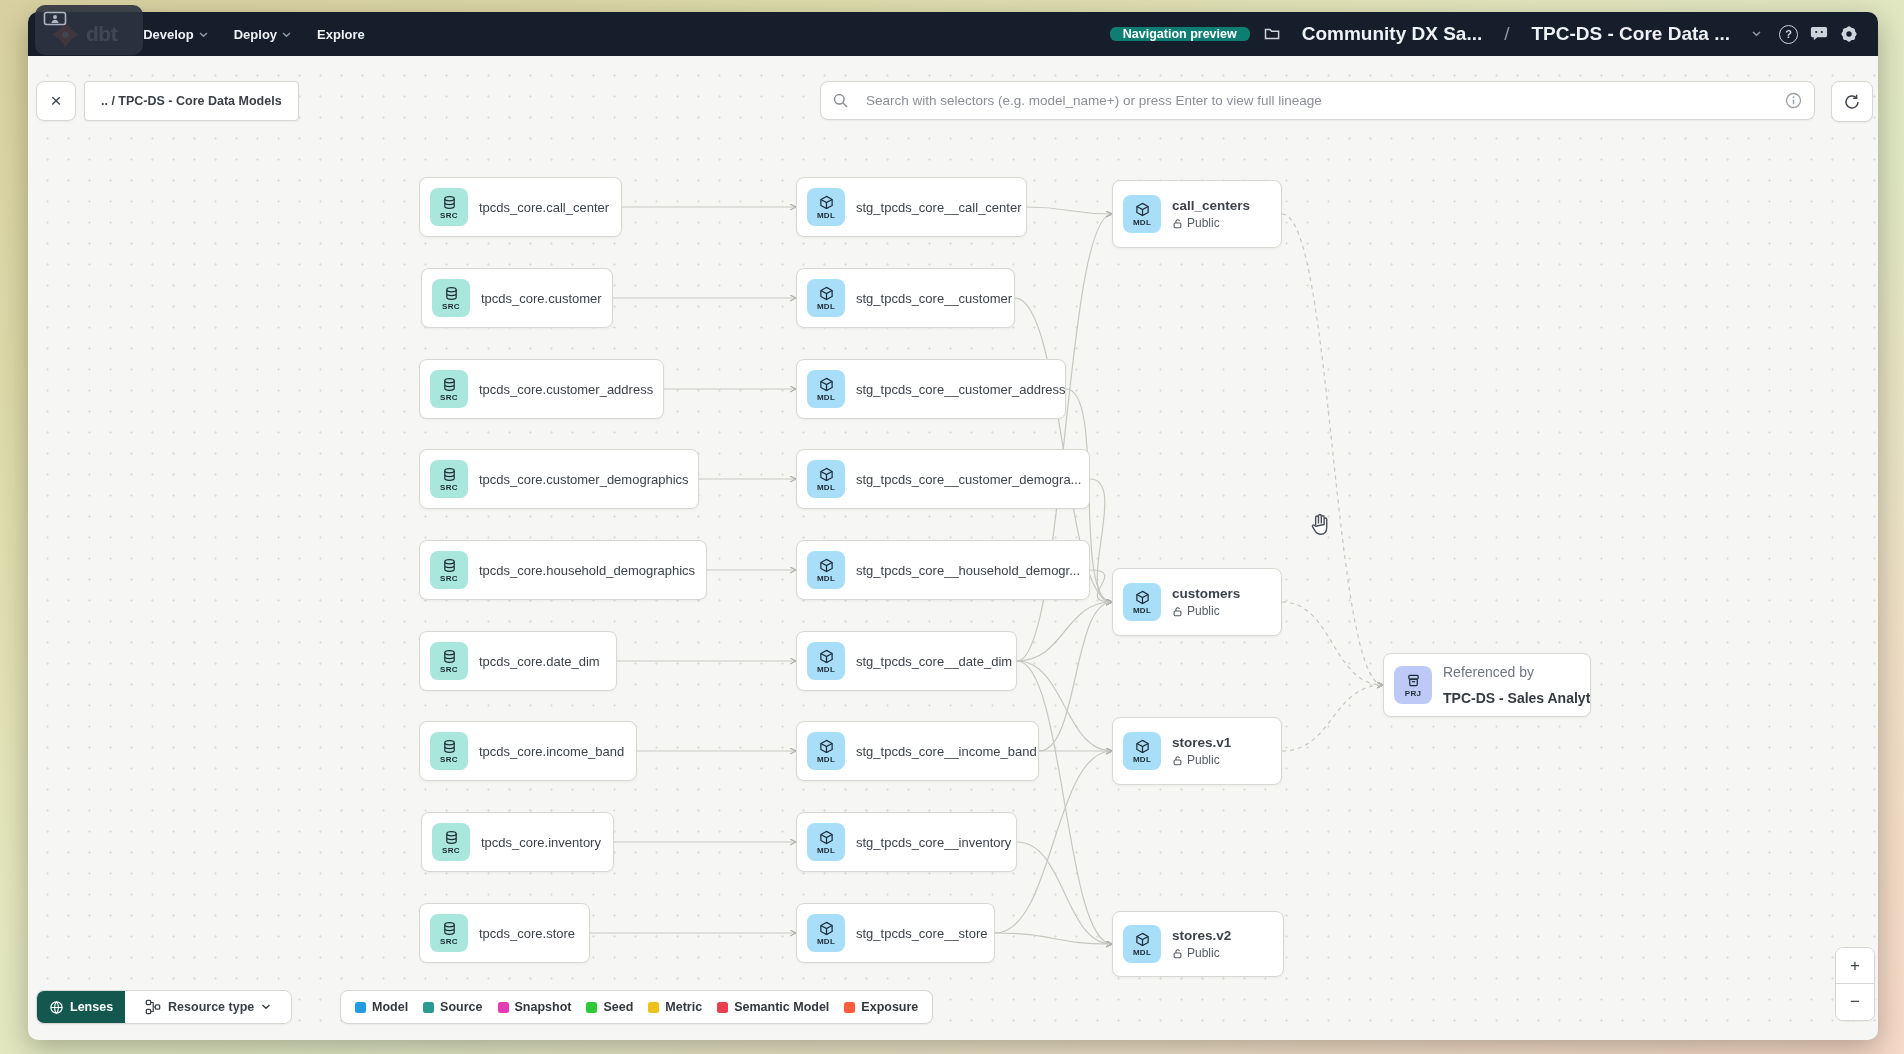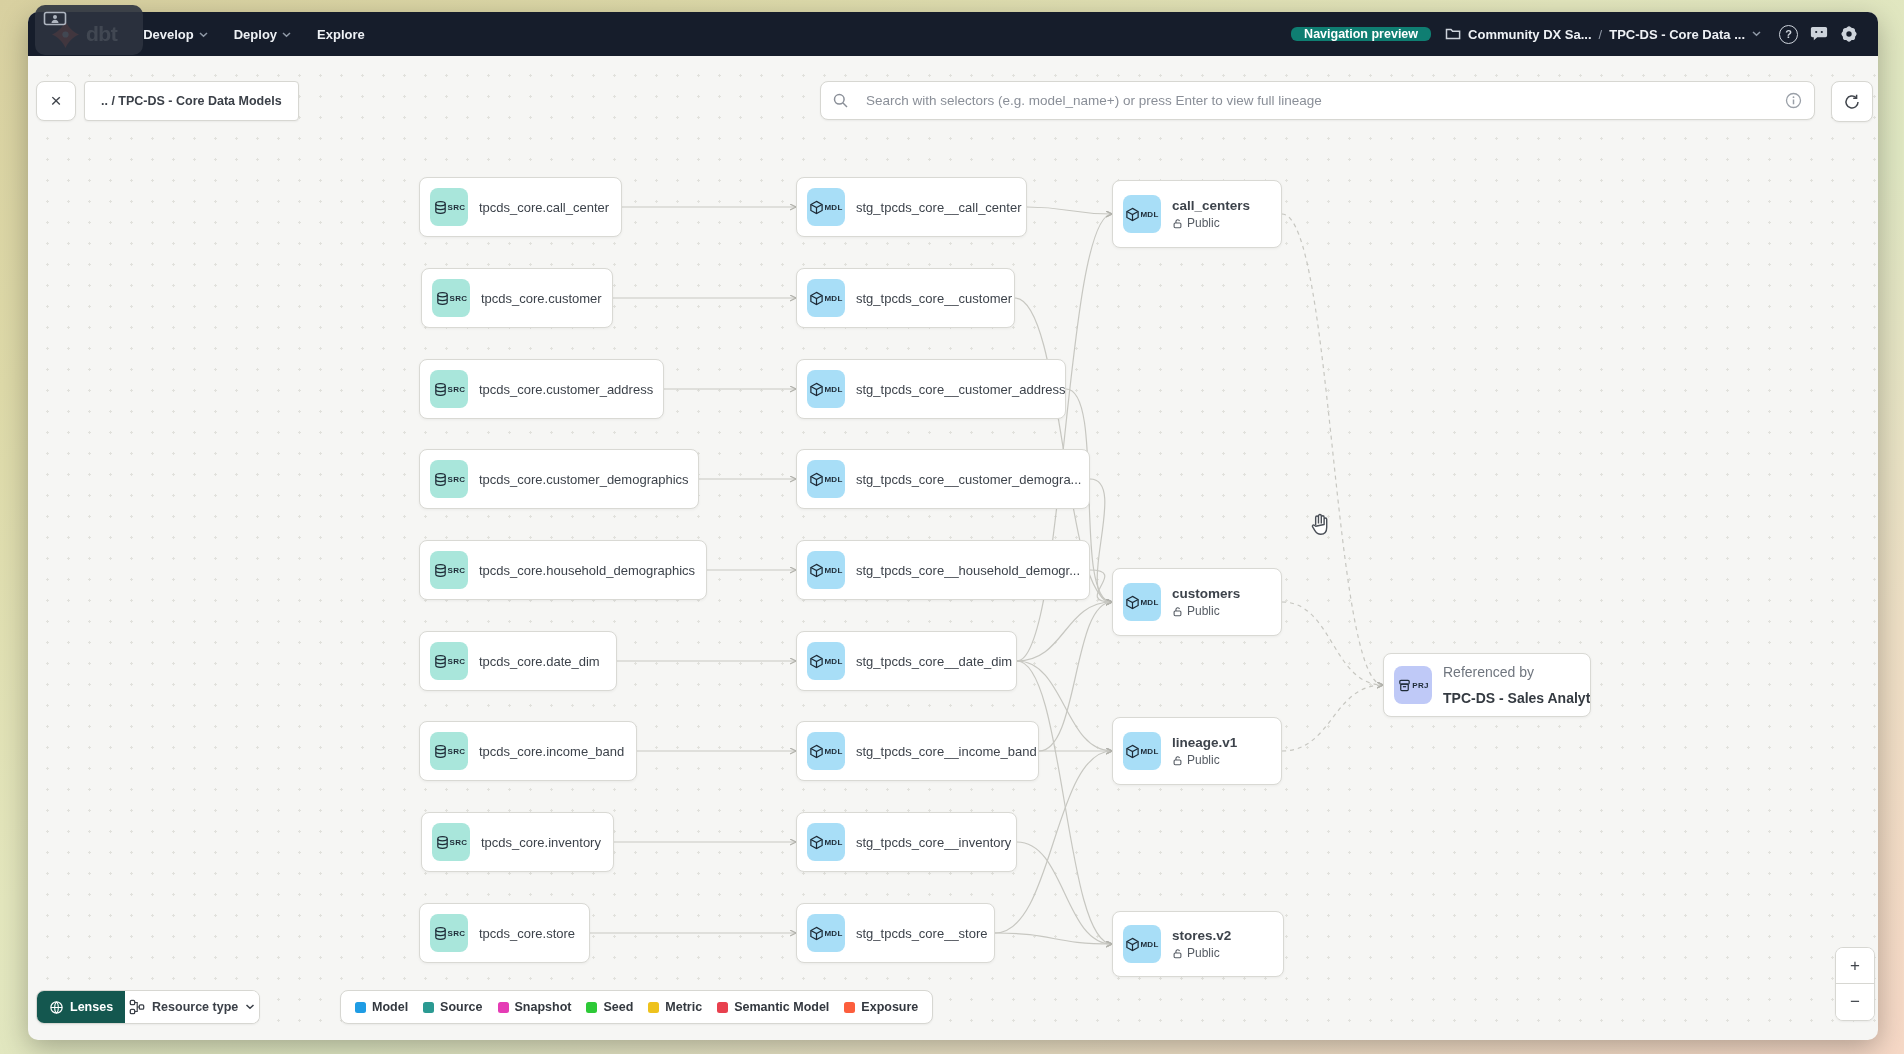--- a/index.html
+++ b/index.html
@@ -11,53 +11,53 @@
   
   .window{position:absolute;left:28px;top:12px;width:1850px;height:1028px;border-radius:10px;overflow:hidden;background:#f6f6f4;box-shadow:0 8px 28px rgba(0,0,0,.28);}
   .navbar{position:absolute;left:0;top:0;width:100%;height:44px;background:#161d2b;display:flex;align-items:center;}
   .nav-left{display:flex;align-items:center;gap:26px;margin-left:24px;}
   .logo{display:flex;align-items:center;gap:7px;}
   .logo-word{color:#fff;font-weight:bold;font-size:21px;letter-spacing:-0.5px;}
   .nav-item{color:#eef1f5;font-size:13px;font-weight:bold;display:flex;align-items:center;gap:5px;cursor:pointer;}
   .nav-item svg{margin-top:2px;}
   .nav-right{position:absolute;right:20px;top:0;height:44px;display:flex;align-items:center;gap:14px;}
   .preview-btn{background:#0f7e72;color:#fff;font-size:12.5px;font-weight:bold;padding:0 13px;border-radius:6px;border:none;cursor:pointer;}
-  .crumb{display:flex;align-items:center;gap:7px;color:#eef1f5;font-size:13px;font-weight:bold;white-space:nowrap;}
+  .crumb{display:flex;align-items:center;gap:22px;color:#eef1f5;font-size:19px;font-weight:bold;white-space:nowrap;}
   .crumb .sep{color:#8f98a6;font-weight:normal;}
   .nav-icons{display:flex;align-items:center;gap:12px;margin-left:4px;}
   .circle-q{width:17px;height:17px;border:1.6px solid #cdd3db;border-radius:50%;color:#cdd3db;font-size:11px;font-weight:bold;display:flex;align-items:center;justify-content:center;}
   
   .canvas{position:absolute;left:0;top:44px;width:100%;height:984px;
     background-image:radial-gradient(circle,#e1e1dc 1.1px,transparent 1.1px);
     background-size:21px 21px;background-position:9px 9px;}
   
   .close-btn{position:absolute;left:36px;top:81px;width:38px;height:38px;background:#fff;border:1px solid #d7d7d2;border-radius:8px;display:flex;align-items:center;justify-content:center;font-size:19px;color:#40454c;cursor:pointer;box-shadow:0 1px 2px rgba(0,0,0,.05);}
   .lineage-chip{position:absolute;left:84px;top:81px;height:38px;background:#fff;border:1px solid #d7d7d2;border-radius:4px;display:flex;align-items:center;padding:0 16px;font-size:12.5px;font-weight:bold;color:#3b4048;box-shadow:0 1px 2px rgba(0,0,0,.05);}
   .searchbar{position:absolute;left:820px;top:81px;width:995px;height:39px;background:#fff;border:1px solid #d7d7d2;border-radius:8px;display:flex;align-items:center;padding:0 12px;box-sizing:border-box;box-shadow:0 1px 2px rgba(0,0,0,.05);gap:7px;}
   .searchbar input{flex:1;border:none;outline:none;font-size:13.5px;color:#333;margin-left:9px;font-family:"Liberation Sans",sans-serif;background:transparent;}
   .searchbar input::placeholder{color:#8a8f98;}
   .refresh-btn{position:absolute;left:1831px;top:81px;width:40px;height:39px;background:#fff;border:1px solid #d7d7d2;border-radius:8px;display:flex;align-items:center;justify-content:center;cursor:pointer;box-shadow:0 1px 2px rgba(0,0,0,.05);}
   
   #edges{position:absolute;left:0;top:0;width:1904px;height:1054px;pointer-events:none;}
   .node{position:absolute;background:#fff;border:1px solid #d9d9d4;border-radius:8px;display:flex;align-items:center;padding-left:10px;box-sizing:border-box;box-shadow:0 1px 3px rgba(0,0,0,.05);cursor:pointer;}
-  .node-icon{width:38px;height:38px;border-radius:8px;display:flex;align-items:center;justify-content:center;flex-shrink:0;}
+  .node-icon{width:38px;height:38px;border-radius:8px;display:flex;flex-direction:column;align-items:center;justify-content:center;flex-shrink:0;}
   .node-icon .badge{font-size:8px;font-weight:bold;color:#1d2a36;letter-spacing:.3px;margin-top:1px;}
   .node.source .node-icon{background:#a9e6db;}
   .node.model .node-icon{background:#a8def7;}
   .node.project .node-icon{background:#bfc9f7;}
   .node-text{margin-left:11px;overflow:hidden;}
   .node-label{font-size:13px;color:#3d434b;white-space:nowrap;overflow:hidden;}
   .node .toplabel{font-size:14px;color:#70767f;margin-bottom:10px;}
   .node.project .node-label{font-size:14px;font-weight:bold;color:#343a41;}
   .node .sublabel{display:flex;align-items:center;gap:4px;font-size:12px;color:#565c64;margin-top:3px;}
   .node.has-sub .node-label{font-weight:bold;font-size:13.5px;}
   
   .lens-group{position:absolute;left:36px;top:990px;height:32px;display:flex;border:1px solid #d7d7d2;border-radius:8px;overflow:hidden;background:#fff;box-shadow:0 1px 2px rgba(0,0,0,.05);}
   .lens-btn{background:#14574f;color:#fff;font-size:12.5px;font-weight:bold;display:flex;align-items:center;gap:6px;padding:0 12px;cursor:pointer;}
-  .rtype-btn{background:#fff;color:#3b4048;font-size:12.5px;font-weight:bold;display:flex;align-items:center;gap:7px;padding:0 4px;cursor:pointer;}
+  .rtype-btn{background:#fff;color:#3b4048;font-size:12.5px;font-weight:bold;display:flex;align-items:center;gap:7px;padding:0 20px;cursor:pointer;}
   .legend{position:absolute;left:340px;top:990px;height:32px;background:#fff;border:1px solid #d7d7d2;border-radius:8px;display:flex;align-items:center;gap:15px;padding:0 14px;box-shadow:0 1px 2px rgba(0,0,0,.05);}
   .legend-item{display:flex;align-items:center;gap:6px;font-size:12.5px;color:#33383f;font-weight:bold;white-space:nowrap;}
   .legend-swatch{width:11px;height:11px;border-radius:2.5px;display:inline-block;}
   .zoomctl{position:absolute;left:1835px;top:947px;width:38px;border:1px solid #d7d7d2;border-radius:8px;overflow:hidden;background:#fff;box-shadow:0 1px 2px rgba(0,0,0,.05);}
   .zoomctl button{display:block;width:100%;height:36px;background:#fff;border:none;font-size:17px;color:#40454c;cursor:pointer;font-family:"Liberation Sans",sans-serif;}
   .zoomctl button:first-child{border-bottom:1px solid #d7d7d2;}
   
   .share-pill{position:absolute;left:35px;top:5px;width:108px;height:50px;background:rgba(44,51,63,.9);border-radius:10px;z-index:5;display:flex;align-items:flex-start;padding:6px 0 0 8px;box-sizing:border-box;}
   .cursor-hand{position:absolute;left:1308px;top:512px;z-index:6;pointer-events:none;}
 </style>
@@ -424,21 +424,21 @@
     </div>
     <div class="node model has-sub" style="left: 1112px; top: 717px; width: 170px; height: 68px;">
       <div class="node-icon">
         <svg width="15" height="15" viewBox="0 0 16 16">
           <path d="M8 1.5 L14 4.8 V11.2 L8 14.5 L2 11.2 V4.8 Z" fill="none" stroke="#1d2a36" stroke-width="1.3"></path>
           <path d="M2 4.8 L8 8 L14 4.8 M8 8 V14.5" fill="none" stroke="#1d2a36" stroke-width="1.3"></path>
         </svg>
         <span class="badge">MDL</span>
       </div>
       <div class="node-text">
-        <div class="node-label">lineage.v1</div>
+        <div class="node-label">stores.v1</div>
         <div class="sublabel">
           <svg width="11" height="11" viewBox="0 0 12 12">
             <rect x="2.3" y="5.4" width="7.4" height="5.2" rx="1.2" fill="none" stroke="#565c64" stroke-width="1.2"></rect>
             <path d="M4.3 5.4 V3.9 a2 2 0 0 1 3.9 -0.6" fill="none" stroke="#565c64" stroke-width="1.2"></path>
           </svg>
           <span>Public</span>
         </div>
       </div>
     </div>
     <div class="node model has-sub" style="left: 1112px; top: 911px; width: 172px; height: 66px;">

